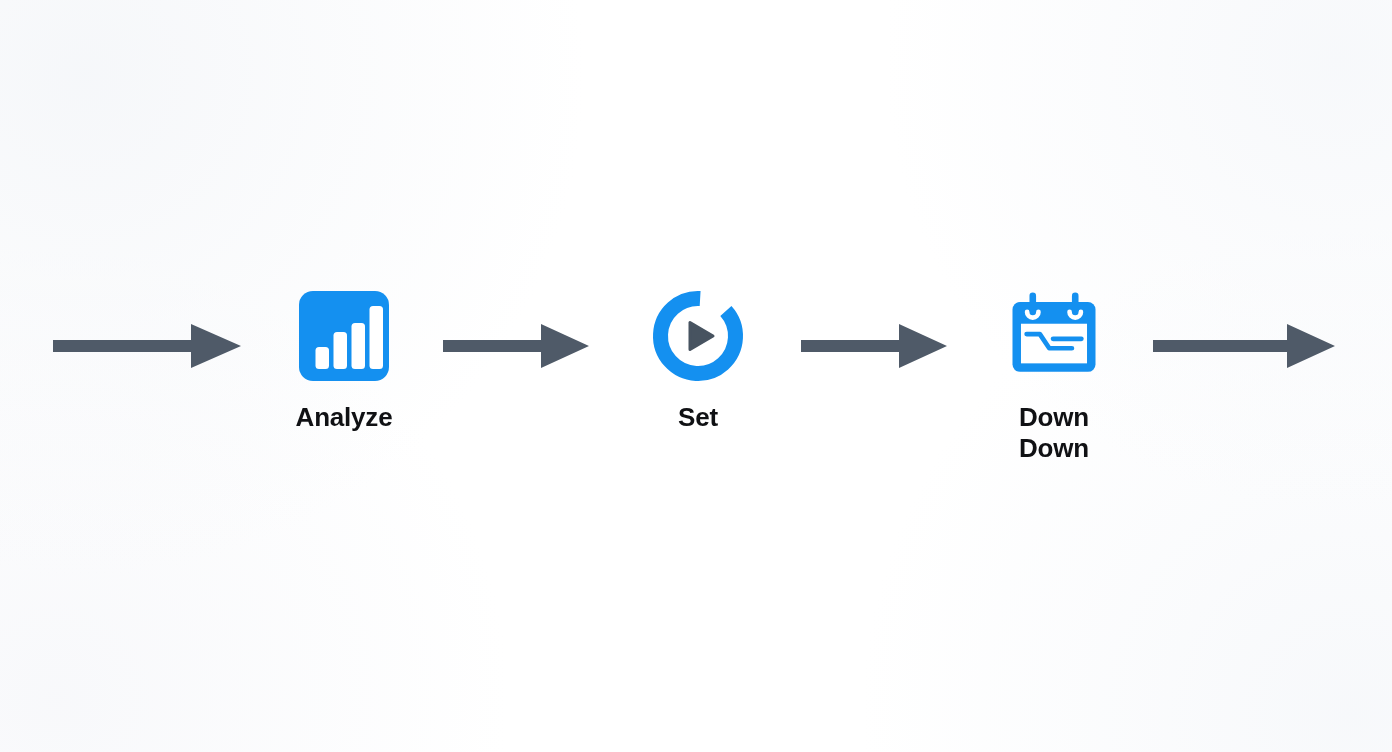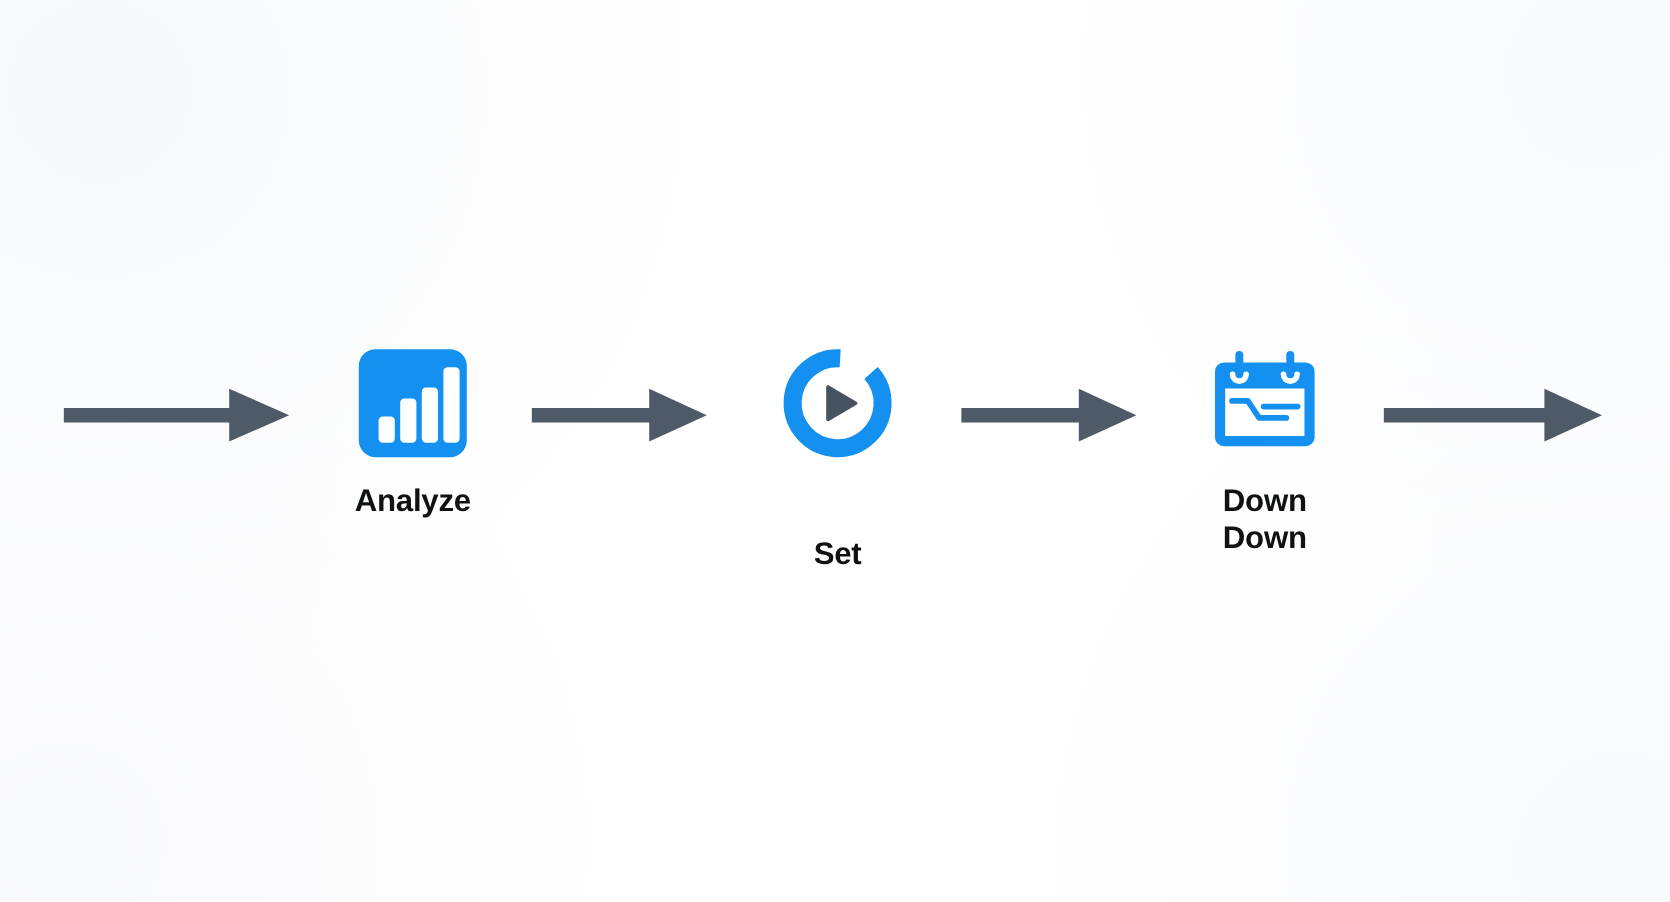--- a/index.html
+++ b/index.html
@@ -74,21 +74,21 @@
     color: #101114;
     text-align: center;
     line-height: 1.18;
     letter-spacing: -0.2px;
     max-width: 100px;
     word-wrap: break-word;
   }
 
   
   .step-analyze  { margin-left: 26px; margin-right: 24px; }
-  .step-set      { margin-left: 32px; margin-right: 28px; gap: 44px; }
+  .step-set      { margin-left: 32px; margin-right: 28px; }
   .step-break    { margin-left: 30px; margin-right: 24px; }
 
   .arrow-1 { margin-left: 10px; }
   .arrow-4 { margin-right: 12px; }
 </style>
 </head>
 <body>
 
 <div class="bg-texture"></div>
 

